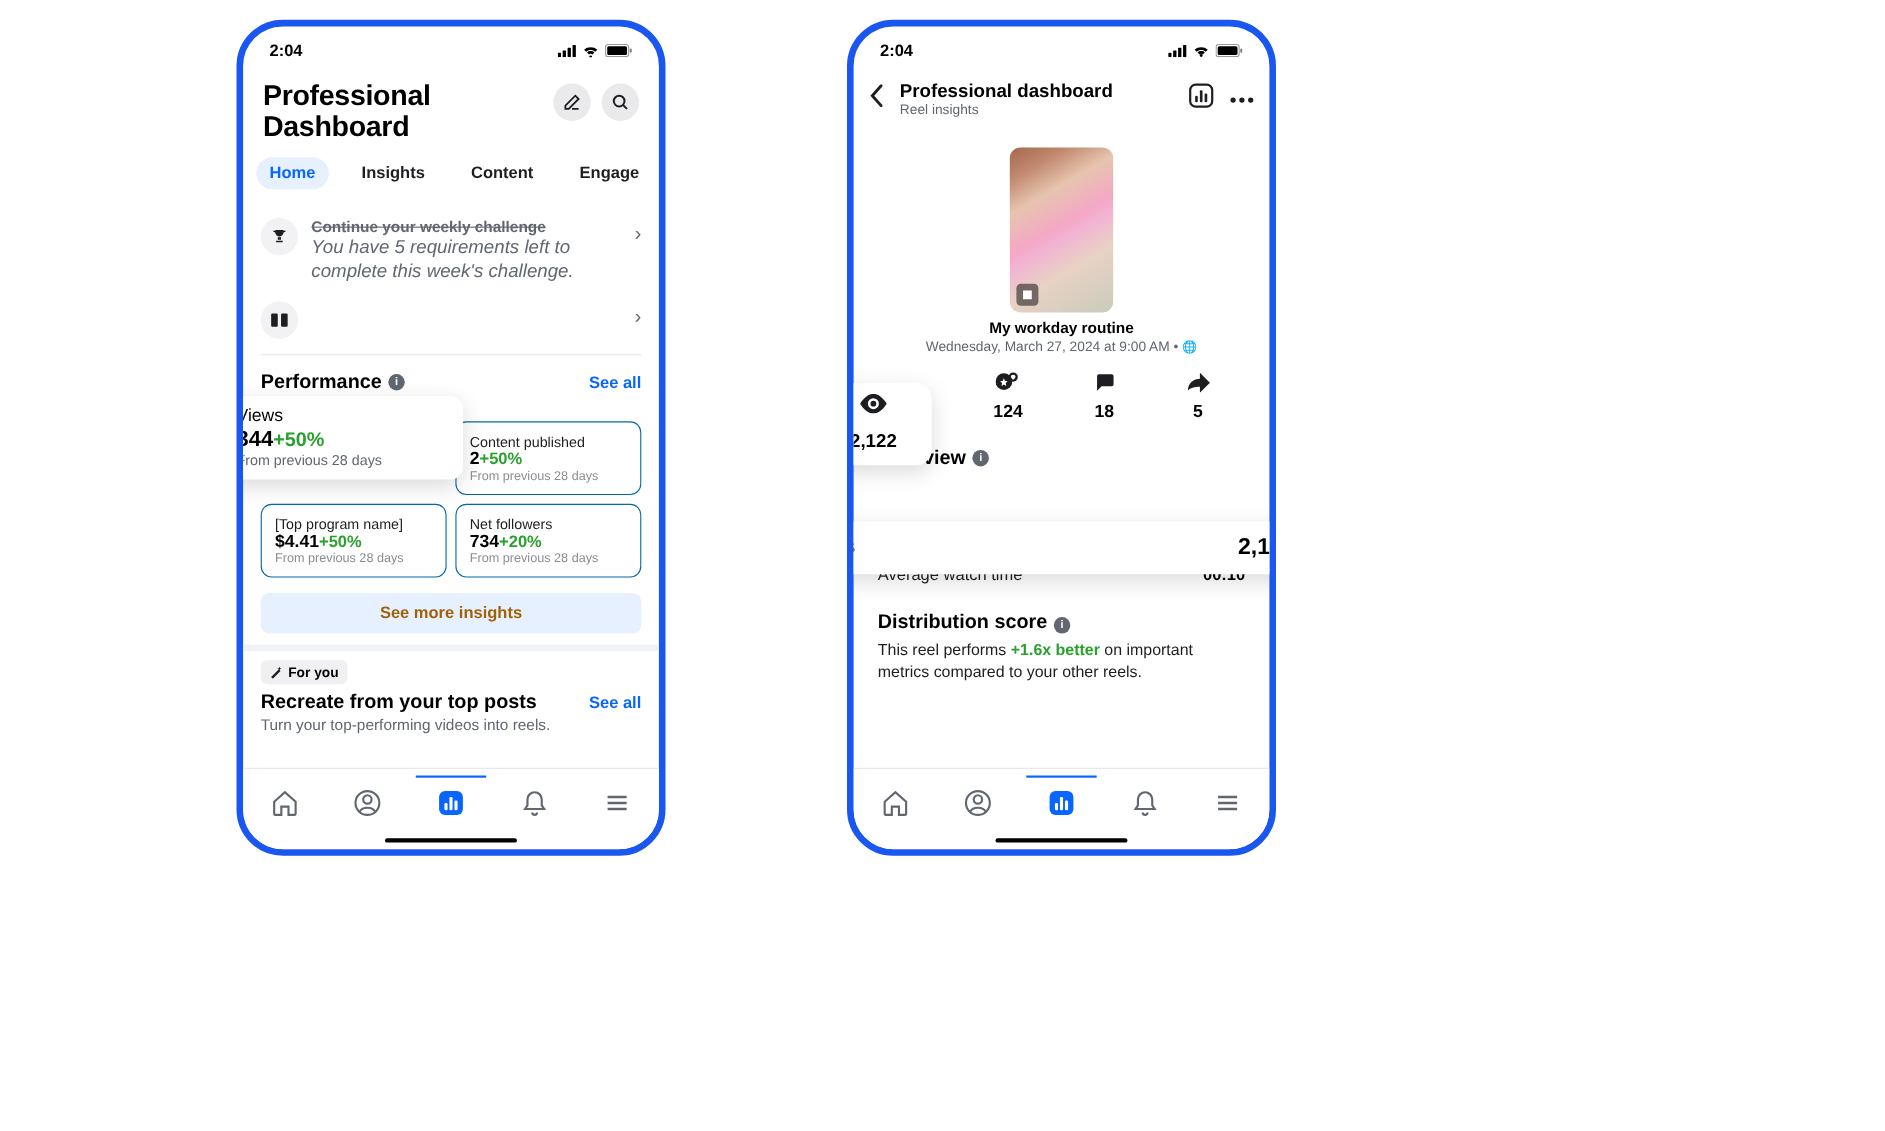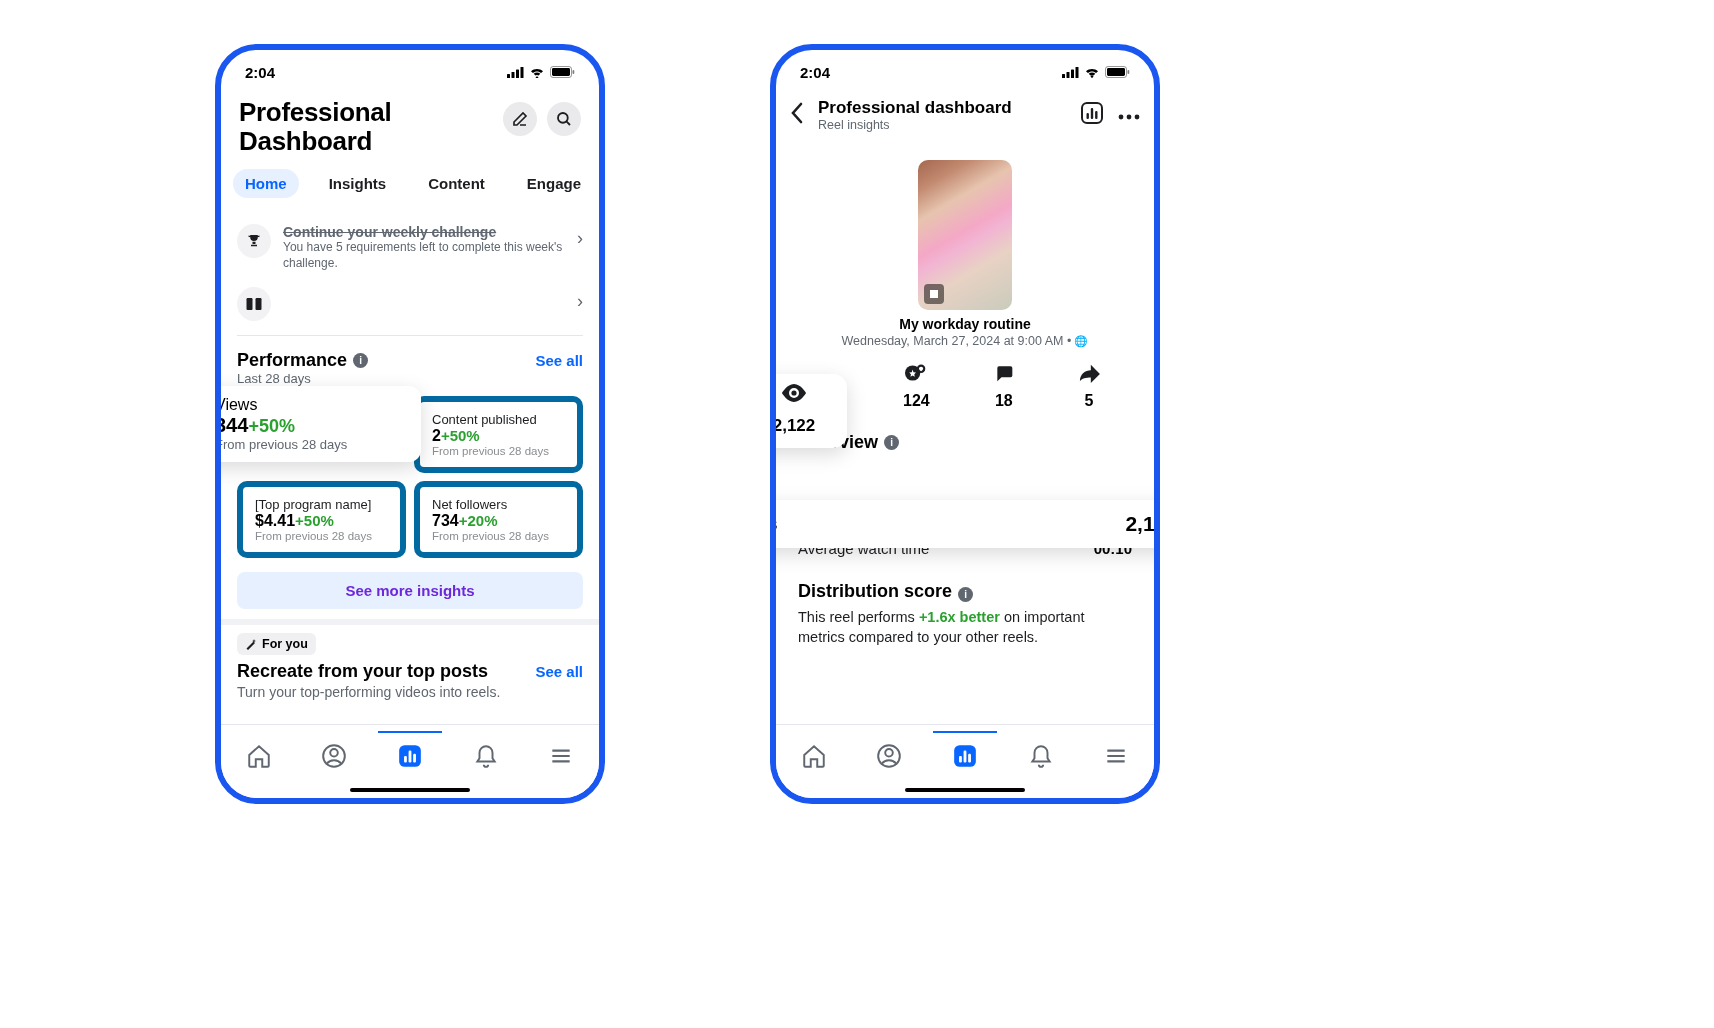--- a/index.html
+++ b/index.html
@@ -11,21 +11,20 @@
   position: relative;
 }
 .phone {
   position: absolute;
   width: 390px;
   height: 760px;
   border: 6px solid #1a56f0;
   border-radius: 42px;
   background: #fff;
   overflow: hidden;
-  margin-top: 26px;
 }
 .phone-left { left: 215px; top: 18px; }
 .phone-right { left: 770px; top: 18px; }
 
 .status-bar {
   height: 44px;
   display: flex;
   justify-content: space-between;
   align-items: center;
   padding: 0 24px;
@@ -83,21 +82,21 @@
 .card-row .icon-slot {
   width: 34px; height: 34px;
   border-radius: 50%;
   background: #f2f2f4;
   display: flex; align-items:center; justify-content:center;
   flex-shrink: 0;
 }
 .card-row .texts { flex: 1; }
 .row-title { font-size: 14px; font-weight: 600; color: #1c1e21; }
 .row-title.struck { text-decoration: line-through; color: #606770; }
-.row-sub { font-size: 12px; color: #606770; line-height: 1.3; }
+.row-sub { font-size: 17px; color: #606770; line-height: 1.3; font-style: italic; }
 .chev { color: #606770; font-size: 18px; position:absolute; right:16px; top:12px; }
 
 .divider { height:1px; background:#e4e6eb; margin: 6px 16px; }
 
 
 .section-head {
   display:flex; justify-content:space-between; align-items:baseline;
   padding: 8px 16px 0 16px;
 }
 .section-title { font-size: 18px; font-weight: 800; display:flex; align-items:center; gap:6px; }
@@ -112,21 +111,21 @@
 }
 
 
 .metric-grid {
   display:grid;
   grid-template-columns: 1fr 1fr;
   gap: 8px;
   padding: 4px 16px;
 }
 .metric-card {
-  border:6px solid #0369a1;
+  border:1px solid #0369a1;
   border-radius:10px;
   padding:10px 12px;
   background:#fff;
 }
 .metric-label { font-size:13px; color:#1c1e21; font-weight:400; }
 .metric-val-line { font-size:16px; font-weight:800; }
 .metric-delta { color:#2aa12f; font-weight:700; font-size:15px; }
 .metric-from { font-size:11.5px; color:#8a8d91; }
 
 
@@ -144,21 +143,21 @@
 .float-views .lbl { font-size:16px; font-weight:400; }
 .float-views .valrow { font-size:20px; font-weight:800; }
 .float-views .from { font-size:13px; color:#606770; }
 
 .see-more-btn {
   margin: 10px 16px;
   background:#e7f0ff;
   border-radius:8px;
   text-align:center;
   padding:10px;
-  color:#6d28d9;
+  color:#a16207;
   font-weight:700;
   font-size:15px;
 }
 
 .pill {
   display:inline-flex; align-items:center; gap:5px;
   background:#f0f0f2; border-radius:6px;
   padding:4px 8px;
   font-size:12.5px; font-weight:600;
   margin:8px 16px 4px 16px;

